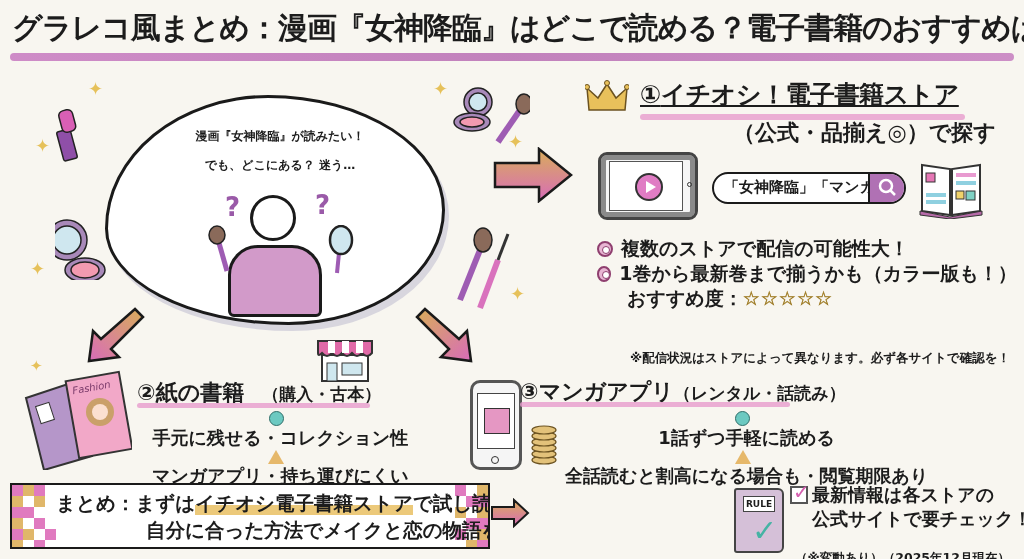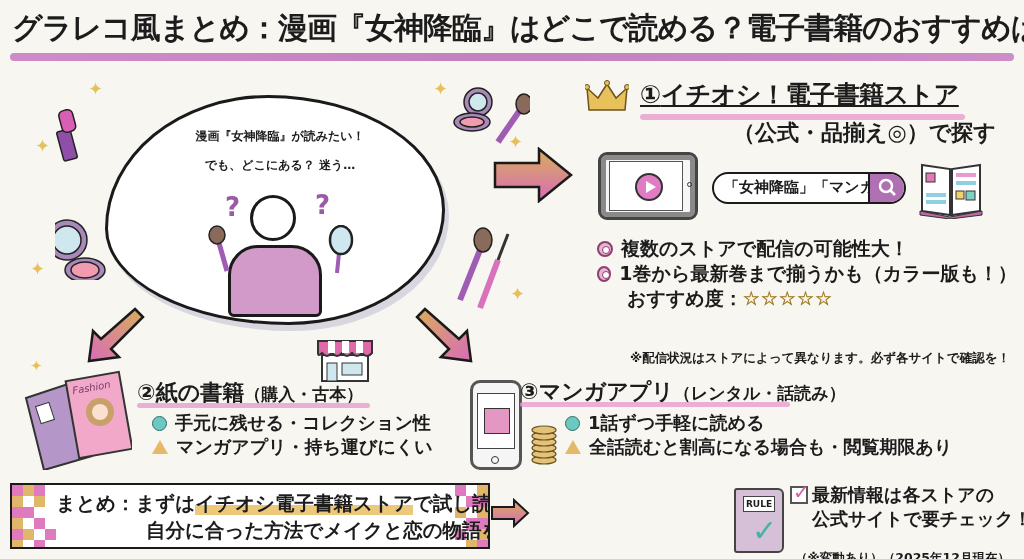--- a/index.html
+++ b/index.html
@@ -118,28 +118,28 @@
     border-radius: 50%; border: 1.5px solid #8f3f6f; background: #fff;
   }
   .rating { padding-left: 30px; }
   .stars { color: #e6b94d; font-size: 19px; letter-spacing: 1px; -webkit-text-stroke: .5px #9a7a2a; }
   .s1-note { left: 630px; top: 350px; font-size: 12.5px; font-weight: bold; white-space: nowrap; }
 
   
   .store { left: 316px; top: 337px; width: 58px; height: 46px; }
   .magazines { left: 22px; top: 370px; width: 110px; height: 100px; }
   .s2-heading { left: 137px; top: 378px; font-size: 22px; font-weight: bold; white-space: nowrap; }
-  .s2-heading small { font-size: 17px; }
+  .s2-heading small { font-size: 17px; padding-left: 18px; }
   .s2-underline {
     left: 137px; top: 403px; width: 233px; height: 5px; background: #e79ccd; border-radius: 4px; opacity: .8;
   }
   .s2-list { left: 152px; top: 411px; }
   .item {
     font-size: 18px; font-weight: bold; line-height: 24px; white-space: nowrap;
-    display: flex; align-items: center;
+    display: flex; align-items: center; flex-direction: column;
   }
   .dot-good {
     display: inline-block; width: 15px; height: 15px; border-radius: 50%;
     background: #6cc9c1; border: 1.5px solid #2f6e69; margin-right: 8px;
   }
   .tri-bad {
     display: inline-block; width: 0; height: 0; margin-right: 8px;
     border-left: 8px solid transparent; border-right: 8px solid transparent;
     border-bottom: 14px solid #e6b86a; position: relative;
   }

